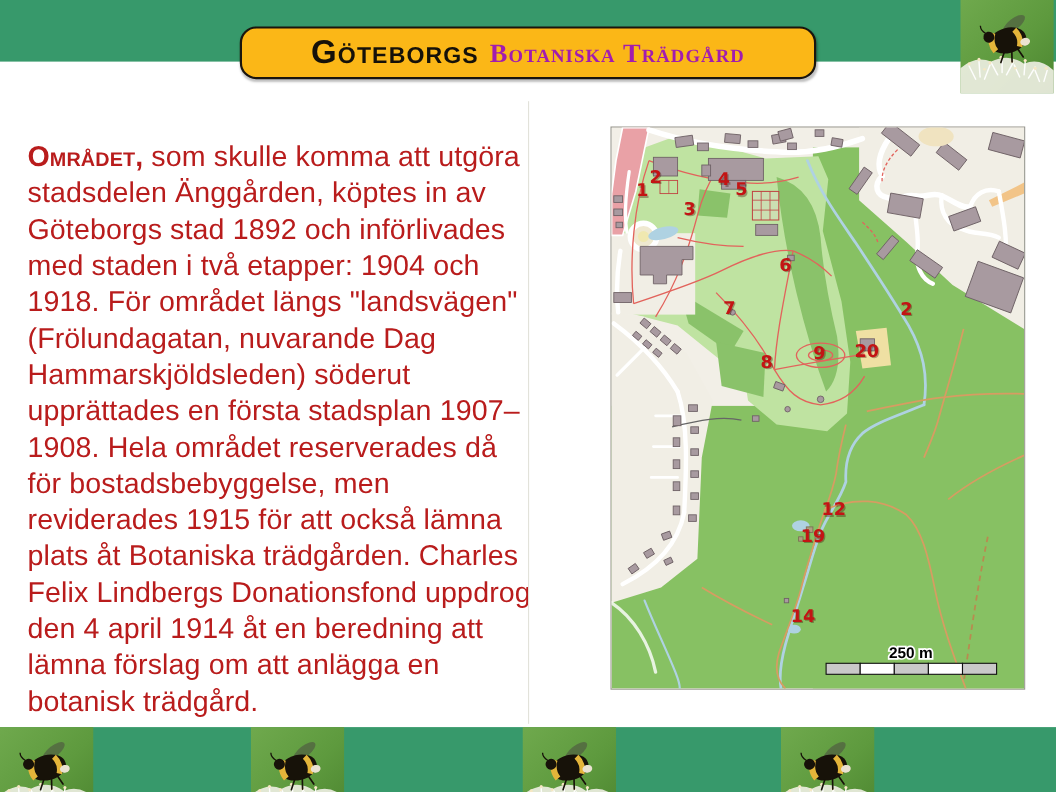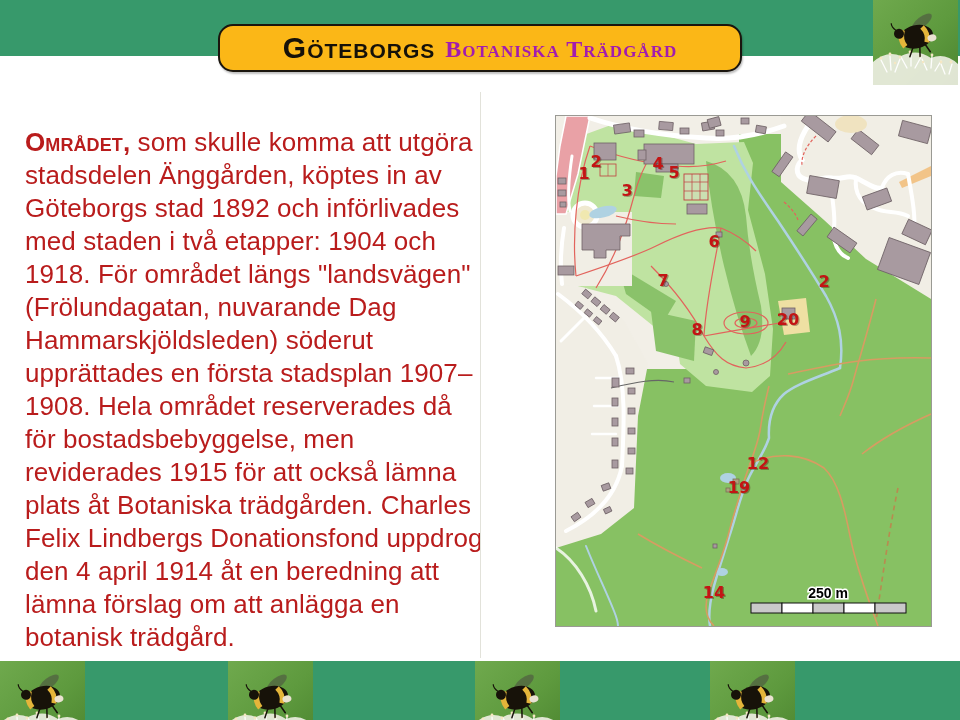--- a/index.html
+++ b/index.html
@@ -316,21 +316,21 @@
         <div class="marker" style="left: 102px; top: 47px;">4</div>
         <div class="marker" style="left: 118px; top: 56px;">5</div>
         <div class="marker" style="left: 158px; top: 125px;">6</div>
         <div class="marker" style="left: 107px; top: 164px;">7</div>
         <div class="marker" style="left: 141px; top: 213px;">8</div>
         <div class="marker" style="left: 189px; top: 205px;">9</div>
         <div class="marker" style="left: 232px; top: 203px;">20</div>
         <div class="marker" style="left: 268px; top: 165px;">2</div>
         <div class="marker" style="left: 202px; top: 308px; margin-top: 39px;">12</div>
         <div class="marker" style="left: 183px; top: 371px;">19</div>
-        <div class="marker" style="left: 158px; top: 444px; margin-top: 32px;">14</div>
+        <div class="marker" style="left: 174px; top: 444px;">14</div>
       </div>
   </div>
 
   <div class="bottom-band"></div>
   <div class="bee bee-bottom" style="left:0px">
       <svg viewBox="0 0 85 85" preserveAspectRatio="xMidYMin slice">
         <use href="#beeScene"></use>
       </svg>
     </div>
   <div class="bee bee-bottom" style="left:228px">

